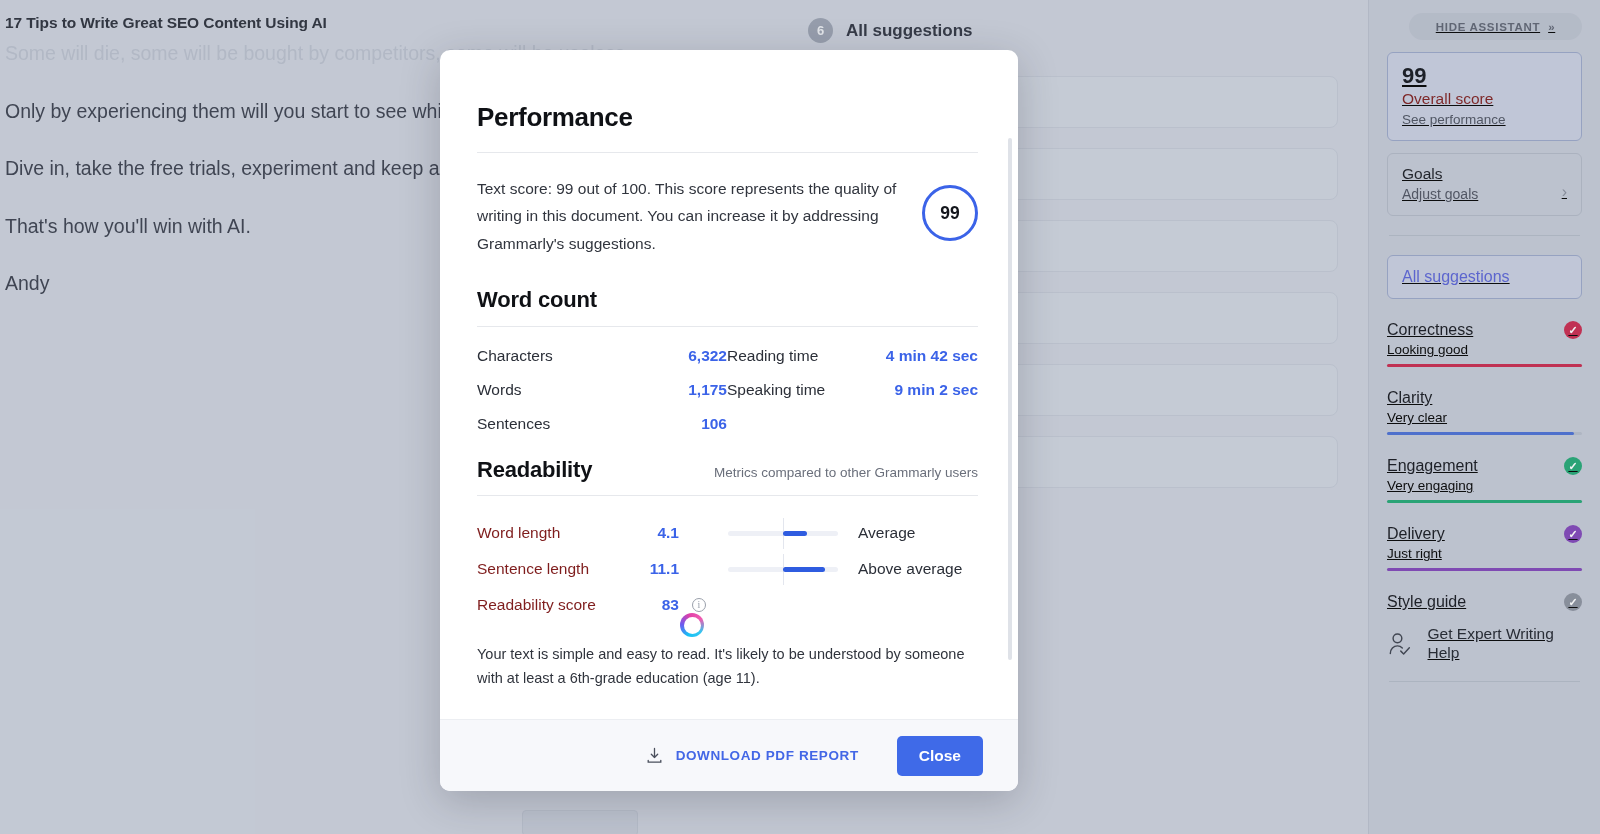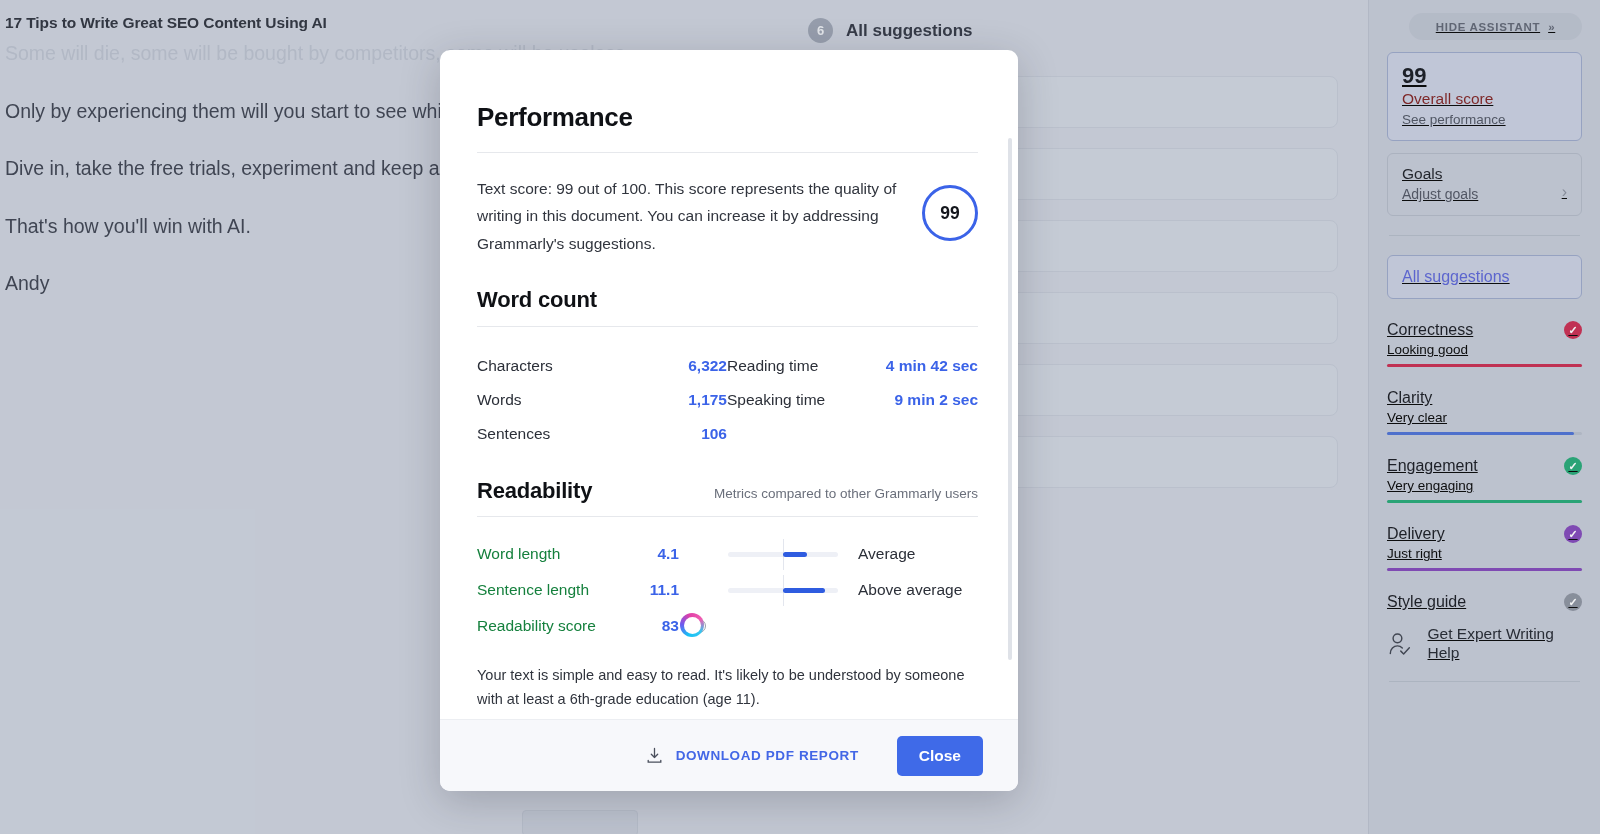--- a/index.html
+++ b/index.html
@@ -156,29 +156,29 @@
     display: flex; align-items: center; justify-content: center;
     font-size: 17.5px; font-weight: 700; color: #14161d;
     flex: none; margin-top: 10px;
   }
   .m-h2 { font-size: 22px; font-weight: 700; color: #0f1115; letter-spacing: -0.2px; }
   .sec-head { display: flex; align-items: baseline; justify-content: space-between; }
   .sec-note { font-size: 13.5px; color: #6a6f7b; }
 
   .wc-grid {
     display: grid; grid-template-columns: 140px 110px 130px auto;
-    row-gap: 16px; margin-top: 30px; align-items: baseline;
+    row-gap: 16px; margin-top: 20px; align-items: baseline;
   }
   .wc-label { font-size: 15.5px; color: #2b2f38; }
   .wc-val { font-size: 15.5px; color: #3b63e8; font-weight: 700; text-align: right; }
   .wc-val.wide { text-align: right; }
 
   .rd-grid { margin-top: 19px; }
   .rd-row { display: flex; align-items: center; height: 36px; }
-  .rd-label { width: 140px; font-size: 15.5px; color: #15803d; }
+  .rd-label { width: 140px; font-size: 15.5px; color: #7f1d1d; }
   .rd-val { width: 62px; font-size: 15.5px; color: #3b63e8; font-weight: 700; text-align: right; }
   .rd-info {
     display: inline-block; width: 14px; height: 14px; border-radius: 50%;
     border: 1px solid #9aa0ab; color: #9aa0ab; font-size: 10px;
     text-align: center; line-height: 12px; margin-left: 13px;
     font-family: "Liberation Serif", serif;
   }
   .rd-track-wrap { margin-left: 49px; width: 110px; position: relative; }
   .rd-track { height: 5px; border-radius: 3px; background: #eef0f6; position: relative; }
   .rd-mid { position: absolute; left: 50%; top: -13px; width: 1px; height: 31px; background: #e3e6ee; }
@@ -394,21 +394,21 @@
           <div class="wc-label">Speaking time</div>
           <div class="wc-val wide">9 min 2 sec</div>
 
           <div class="wc-label">Sentences</div>
           <div class="wc-val">106</div>
           <div class="wc-label"></div>
           <div class="wc-val wide"></div>
         </div>
       </div>
 
-      <div style="margin-top:35px">
+      <div style="margin-top:24px">
         <div class="sec-head">
           <div class="m-h2">Readability</div>
           <div class="sec-note">Metrics compared to other Grammarly users</div>
         </div>
         <div class="m-rule" style="margin-top:12px"></div>
 
         <div class="rd-grid">
           <div class="rd-row">
             <div class="rd-label">Word length</div>
             <div class="rd-val">4.1</div>

